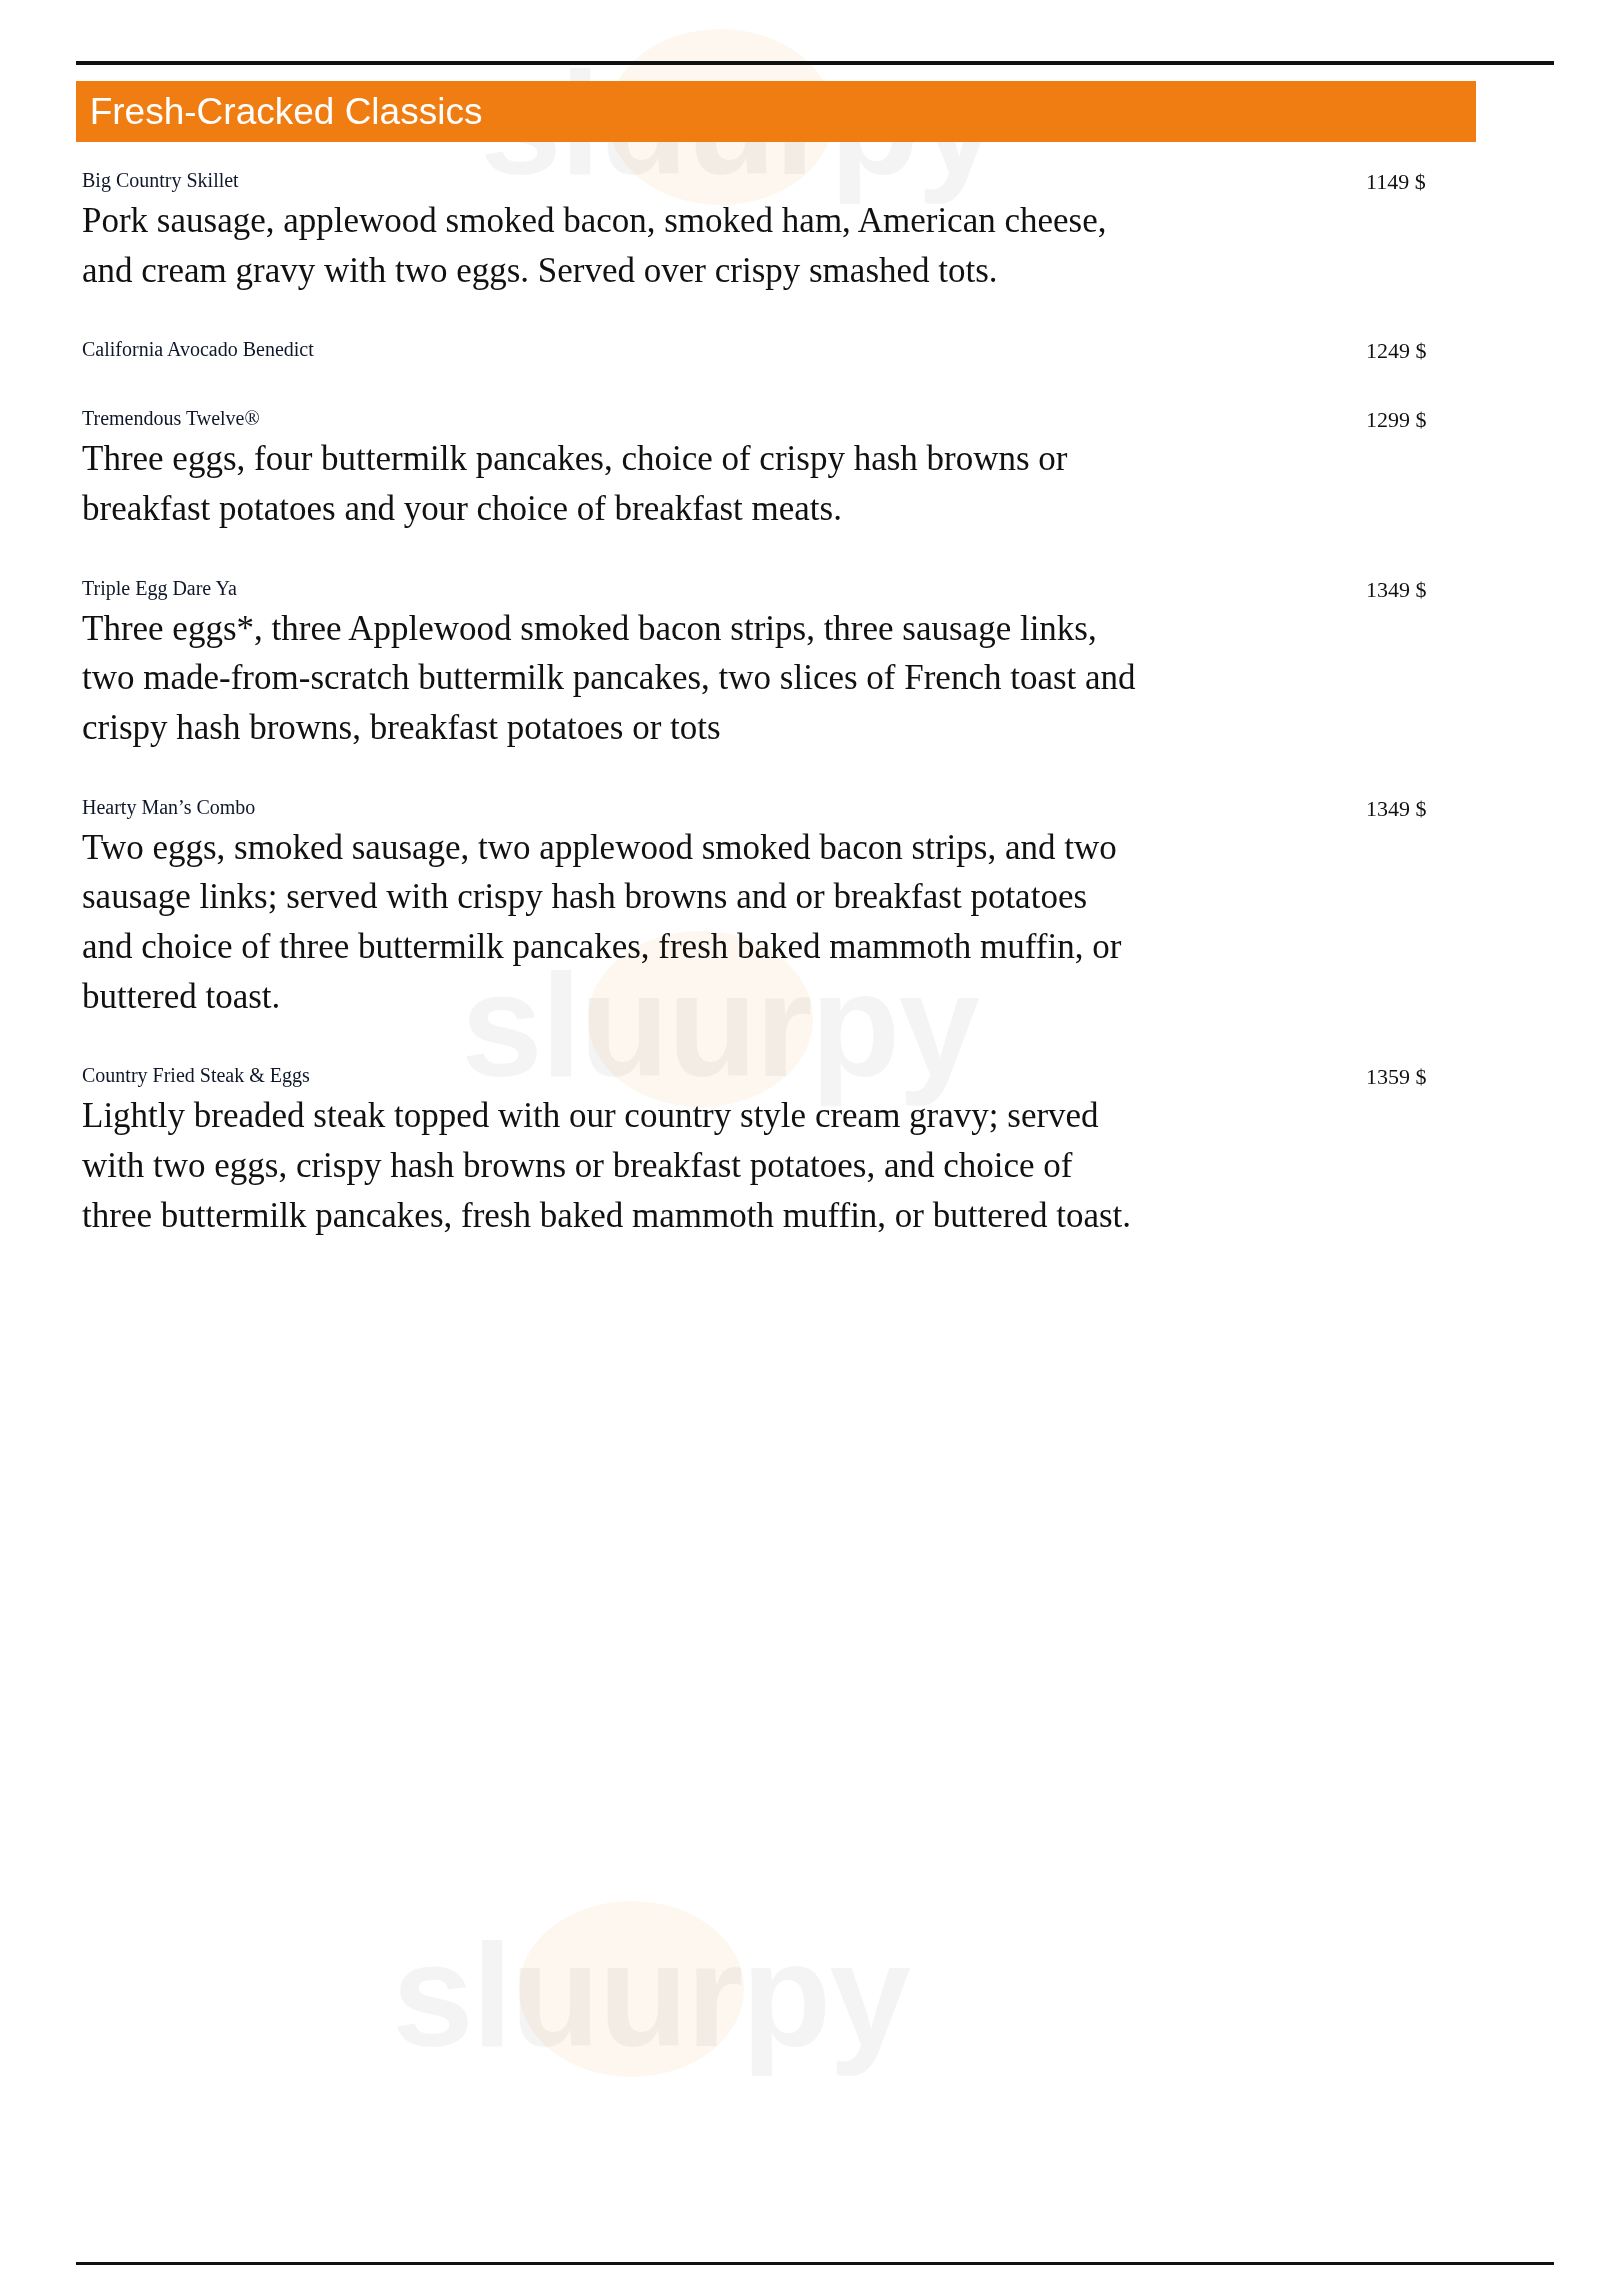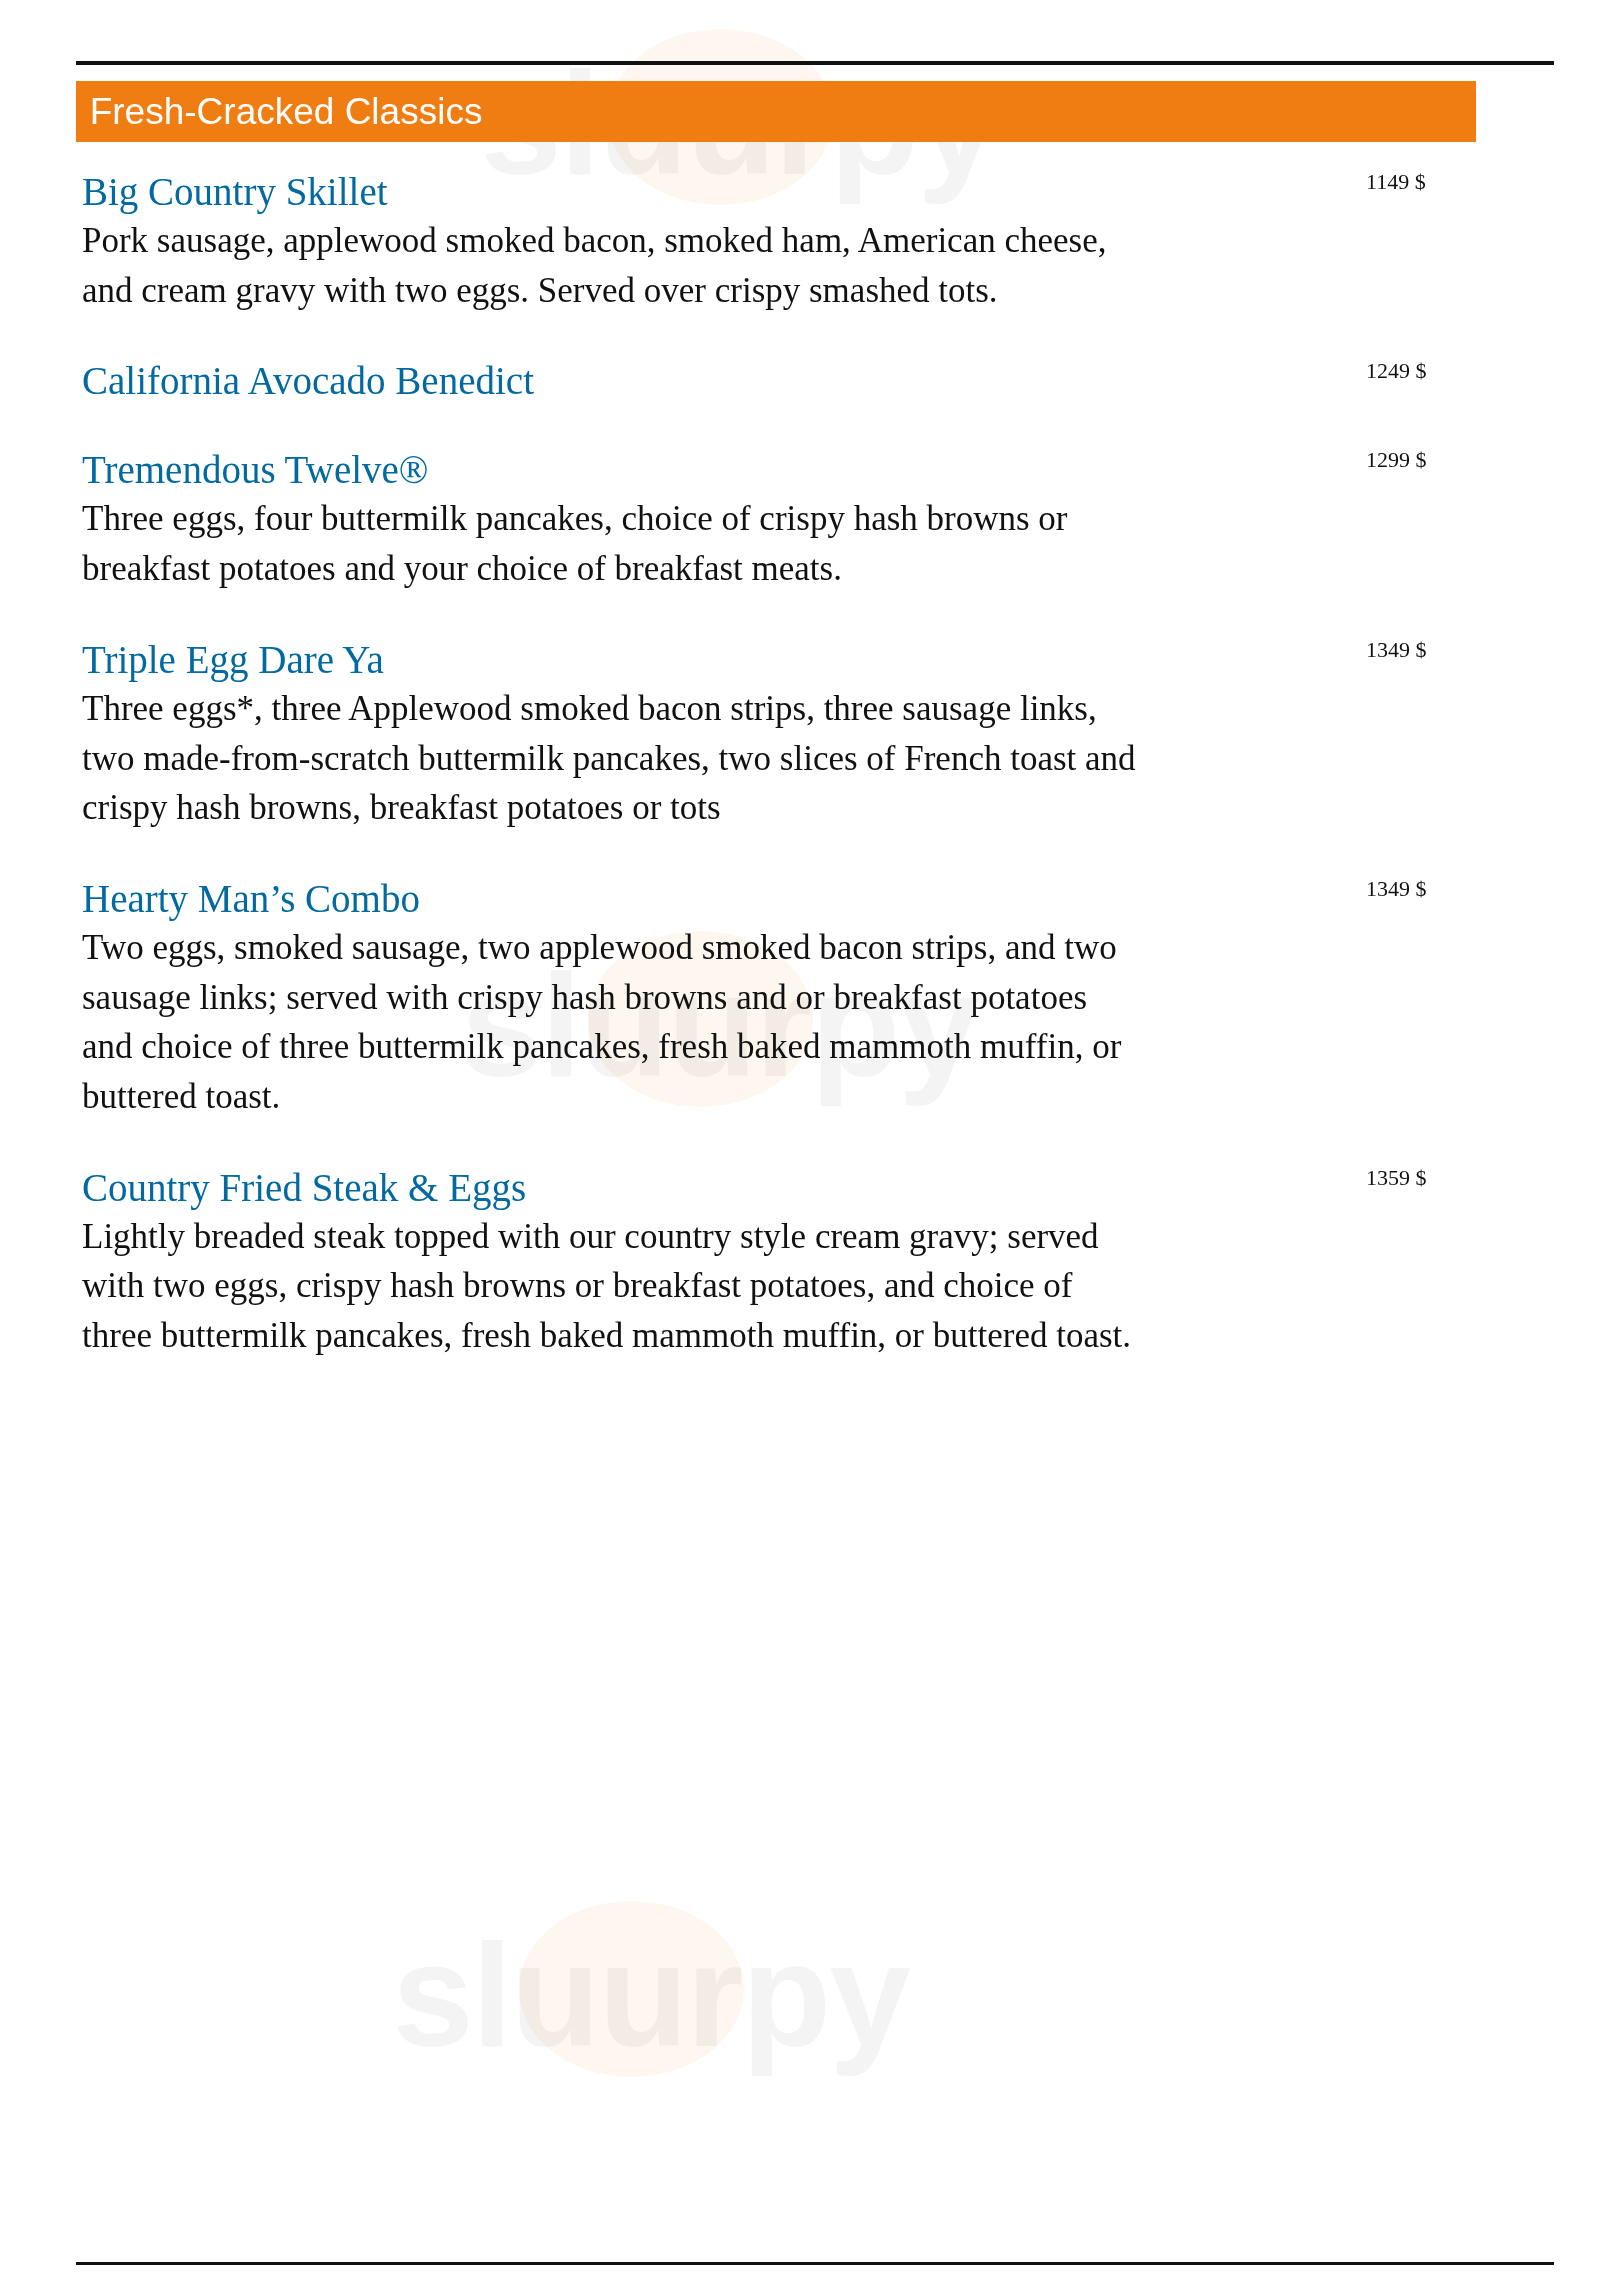--- a/index.html
+++ b/index.html
@@ -98,23 +98,23 @@
   .item {
     position: relative;
     margin-bottom: 43px;
   }
   .item-row {
     display: flex;
     align-items: flex-start;
     justify-content: space-between;
   }
   .item-name {
-    font-size: 39px;
+    font-size: 20px;
     line-height: 1.18;
-    color: #0369a1;
+    color: #0f172a;
     max-width: 1108px;
   }
   .item-price {
     font-size: 22px;
     line-height: 1.18;
     color: #111111;
     white-space: nowrap;
     text-align: left;
     width: 176px;
     padding-left: 39px;

